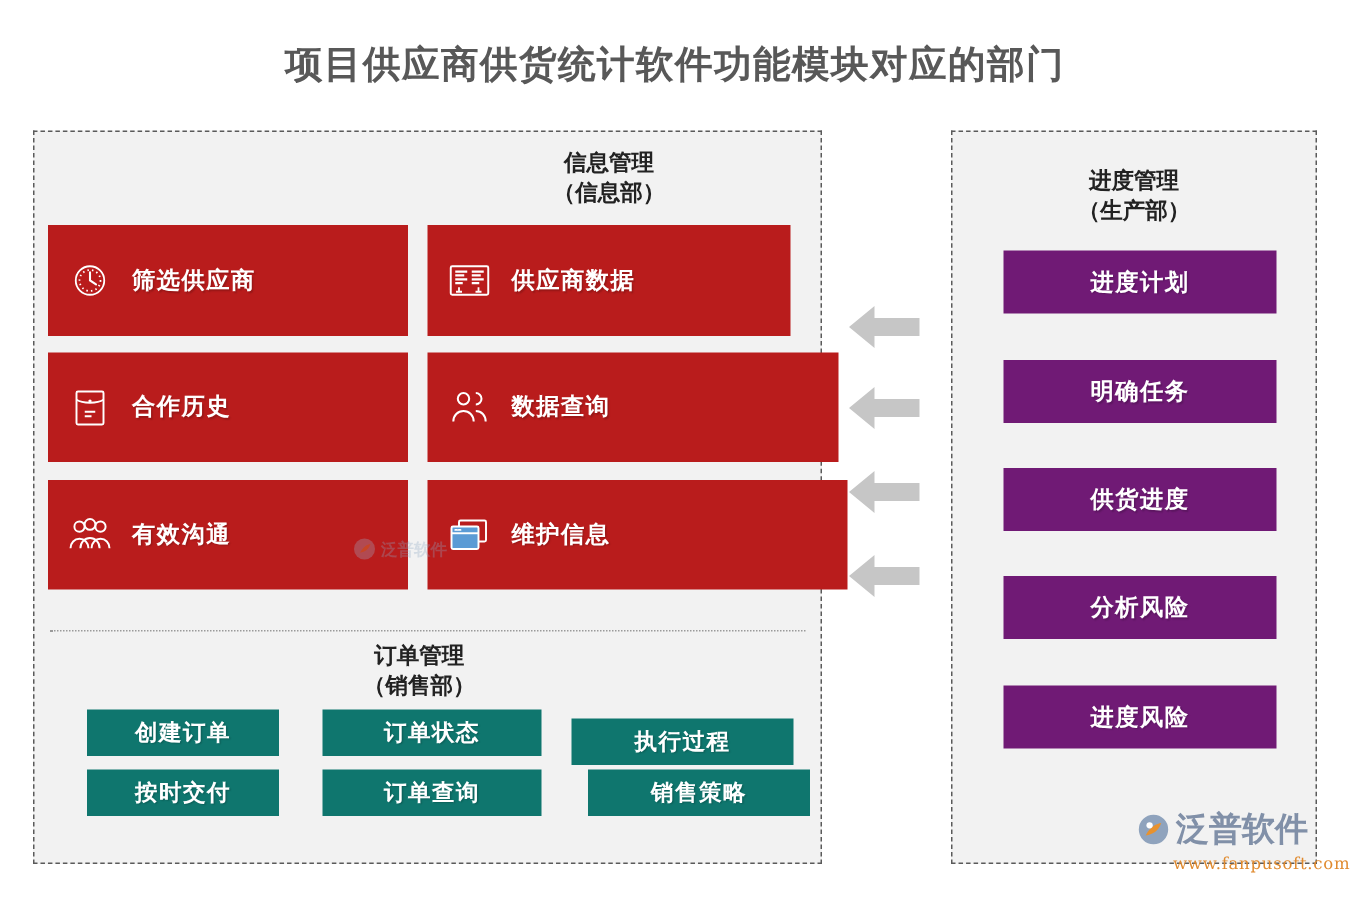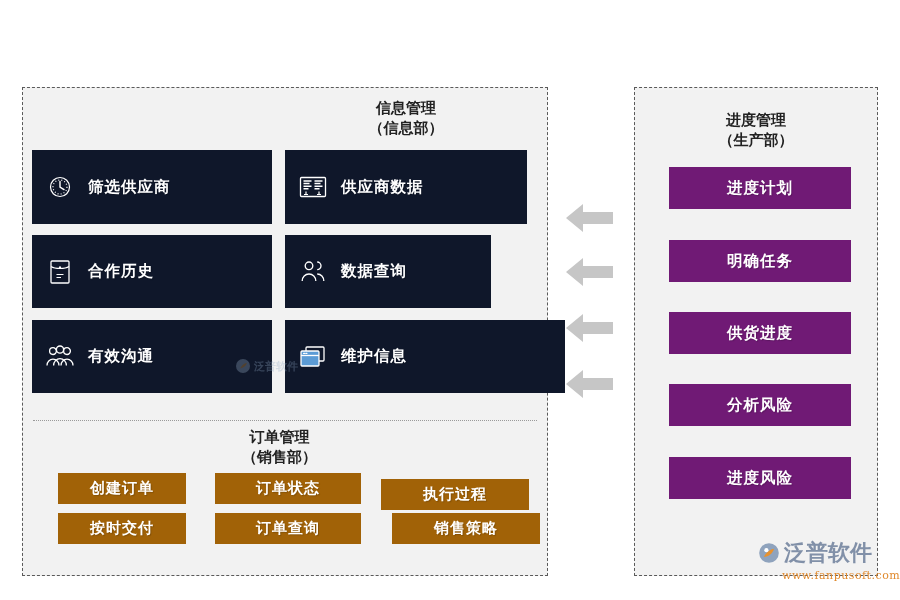--- a/index.html
+++ b/index.html
@@ -47,21 +47,21 @@
     white-space:pre-line;
   }
   #head-supplier{left:32px;top:98px;width:240px;}
   #head-info{left:285px;top:98px;width:242px;}
   #head-order{left:32px;top:427px;width:495px;}
   #head-progress{left:644px;top:110px;width:224px;}
 
   
   .tile-blue{
     position:absolute;
-    background:#0f172a;
+    background:#b91c1c;
     color:#ffffff;
     display:flex;
     align-items:center;
     box-sizing:border-box;
   }
   .tile-blue .tile-icon{
     width:56px;
     display:flex;align-items:center;justify-content:center;
     flex:0 0 56px;
   }
@@ -71,21 +71,21 @@
     font-family:"DejaVu Serif","Liberation Serif",serif;
     letter-spacing:1px;
     text-shadow:1px 1px 1px rgba(0,0,0,.18);
   }
   
   #tile-0{left:32px;top:150px;width:240px;height:74px;}
   #tile-2{left:32px;top:235px;width:240px;height:73px;}
   #tile-4{left:32px;top:320px;width:240px;height:73px;}
   
   #tile-1{left:285px;top:150px;width:242px;height:74px;}
-  #tile-3{left:285px;top:235px;width:206px;height:73px;}
+  #tile-3{left:285px;top:235px;width:274px;height:73px;}
   #tile-5{left:285px;top:320px;width:280px;height:73px;}
 
   
   .bar-blue{
     position:absolute;
     left:669px;
     width:182px;height:42px;
     background:#701a75;
     color:#fff;
     display:flex;align-items:center;justify-content:center;
@@ -103,21 +103,21 @@
 
   
   #order-divider{
     position:absolute;left:33px;top:420px;width:504px;height:0;
     border-top:1px dotted #9a9a9a;
   }
 
   
   .tile-orange{
     position:absolute;
-    background:#a16207;
+    background:#0f766e;
     color:#ffffff;
     display:flex;align-items:center;justify-content:center;
     font-size:15px;font-weight:bold;
     letter-spacing:1px;
     font-family:"DejaVu Serif","Liberation Serif",serif;
     text-shadow:1px 1px 1px rgba(0,0,0,.18);
     box-sizing:border-box;
   }
   #ord-0{left:58px;top:473px;width:128px;height:31px;}
   #ord-1{left:215px;top:473px;width:146px;height:31px;}
@@ -161,20 +161,21 @@
     font-size:11px;color:#e08a2e;letter-spacing:.5px;
     margin-left:24px;margin-top:1px;
     font-family:"DejaVu Serif","Liberation Serif",serif;
   }
 </style>
 </head>
 <body>
 
 <div id="stage">
 
+  <div class="page-title">项目供应商供货统计软件功能模块对应的部门</div>
 
   <div class="panel" id="left-panel"></div>
 
   <div class="group-head" id="head-info">信息管理
 （信息部）</div>
 
   <div class="tile-blue" id="tile-0">
     <span class="tile-icon">
       <svg width="26" height="26" viewBox="0 0 26 26" fill="none" stroke="#ffffff" stroke-width="1.2">
         <circle cx="13" cy="13" r="9.5"></circle>

